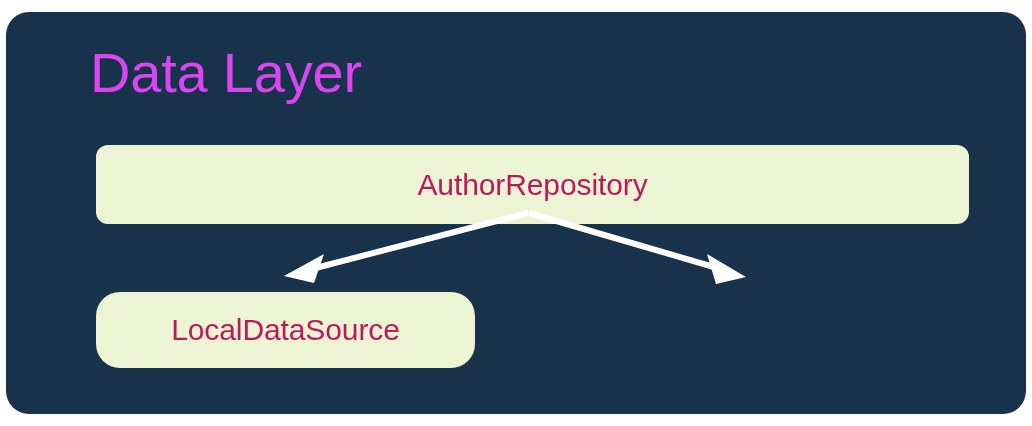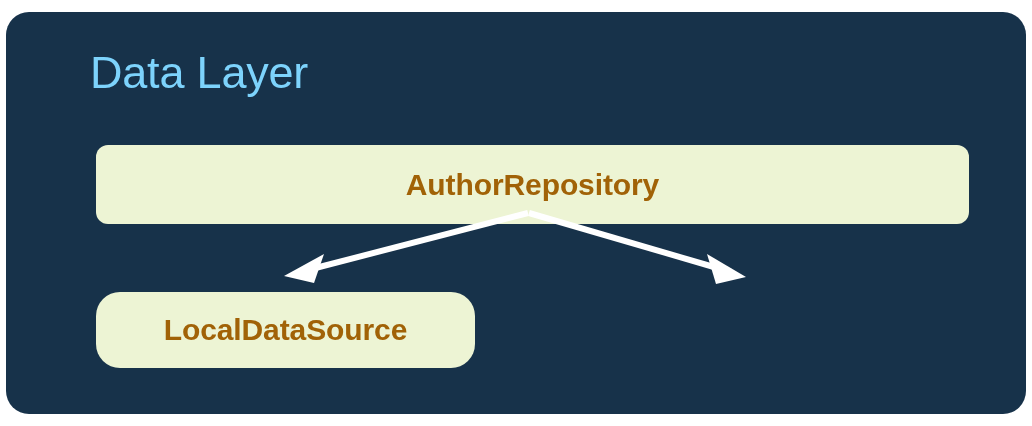--- a/index.html
+++ b/index.html
@@ -32,43 +32,43 @@
     background: #17324A;
     border-radius: 23px;
     box-sizing: border-box;
   }
 
   
   #layer-title {
     position: absolute;
     left: 84px;
     top: 33px;
-    font-size: 45px;
+    font-size: 56px;
     line-height: 56px;
     font-weight: 400;
-    color: #7dd3fc;
+    color: #d946ef;
     letter-spacing: -0.2px;
     white-space: nowrap;
     font-family: "Liberation Sans", sans-serif;
   }
 
   
   .node-box {
     position: absolute;
     background: #EDF4D4;
     display: flex;
     align-items: center;
     justify-content: center;
     box-sizing: border-box;
   }
   .node-label {
-    color: #a16207;
+    color: #be185d;
     font-size: 30px;
     line-height: 36px;
-    font-weight: 700;
+    font-weight: 400;
     letter-spacing: -0.1px;
     white-space: nowrap;
     font-family: "Liberation Sans", sans-serif;
   }
 
   #node-repository {
     left: 90px;
     top: 133px;
     width: 873px;
     height: 79px;

